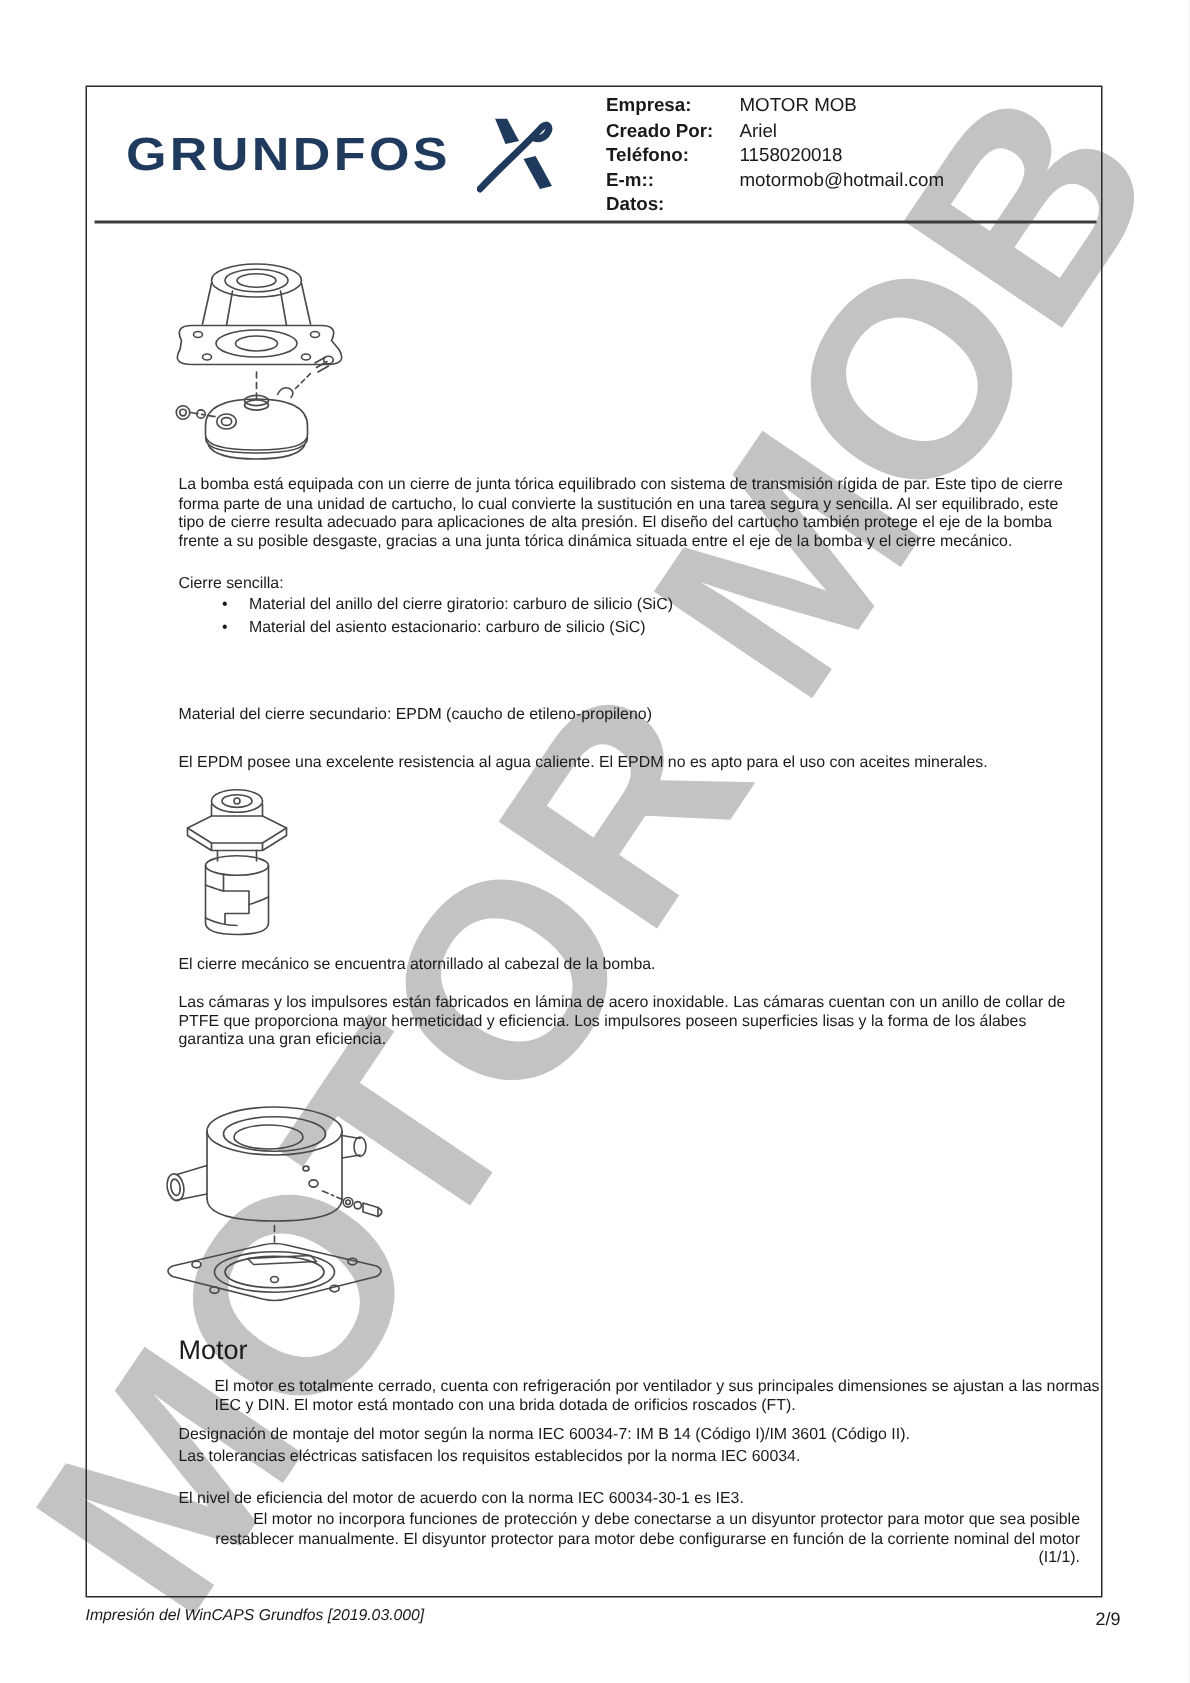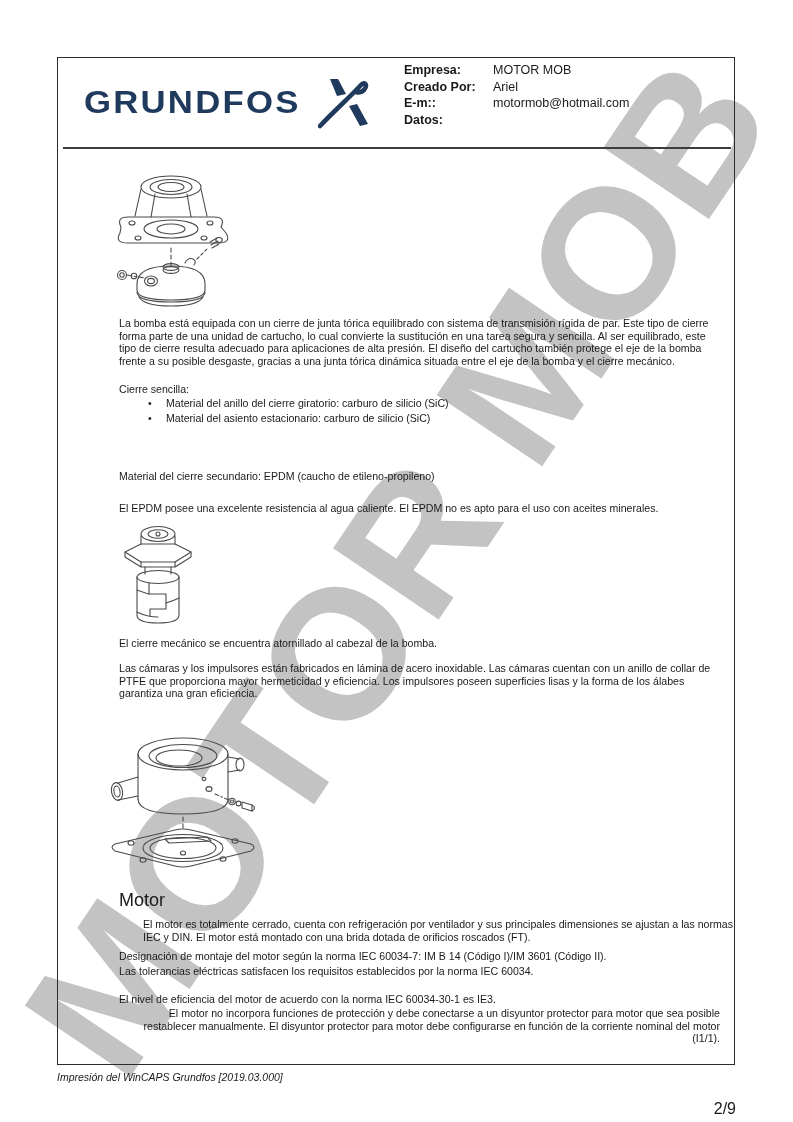--- a/index.html
+++ b/index.html
@@ -30,21 +30,21 @@
   .tb{position:absolute;left:61px;width:601px;font-size:10.6px;line-height:12.6px;}
   .bullet{display:flex;padding-left:29px;}
   .bdot{width:18px;}
   .btext{flex:1;}
   .section-title{font-size:18px;font-weight:normal;}
   .drawing{position:absolute;}
   .d1{left:53px;top:112px;}
   .d2{left:63px;top:461px;}
   .d3{left:47px;top:669px;}
   .footer-left{position:absolute;left:57px;top:1071px;font-style:italic;font-size:10.5px;z-index:1;}
-  .footer-right{position:absolute;right:57px;top:1072px;font-size:16px;z-index:1;margin-top:28px;}
+  .footer-right{position:absolute;right:46px;top:1072px;font-size:12px;z-index:1;}
   svg .ln{stroke:#4a4a4a;fill:none;stroke-width:1.1;stroke-linejoin:round;stroke-linecap:round;}
 </style>
 </head>
 <body>
 
 <div class="page">
 
   <div class="watermark">MOTOR MOB</div>
 
   <div class="frame">
@@ -59,20 +59,24 @@
     </svg>
 
     <div class="hfields">
       <div class="hrow">
         <span class="hlabel">Empresa:</span>
         <span class="hval">MOTOR MOB</span>
       </div>
       <div class="hrow">
         <span class="hlabel">Creado Por:</span>
         <span class="hval">Ariel</span>
+      </div>
+      <div class="hrow">
+        <span class="hlabel">Teléfono:</span>
+        <span class="hval">1158020018</span>
       </div>
       <div class="hrow">
         <span class="hlabel">E-m::</span>
         <span class="hval">motormob@hotmail.com</span>
       </div>
       <div class="hrow">
         <span class="hlabel">Datos:</span>
         <span class="hval"></span>
       </div>
     </div>

